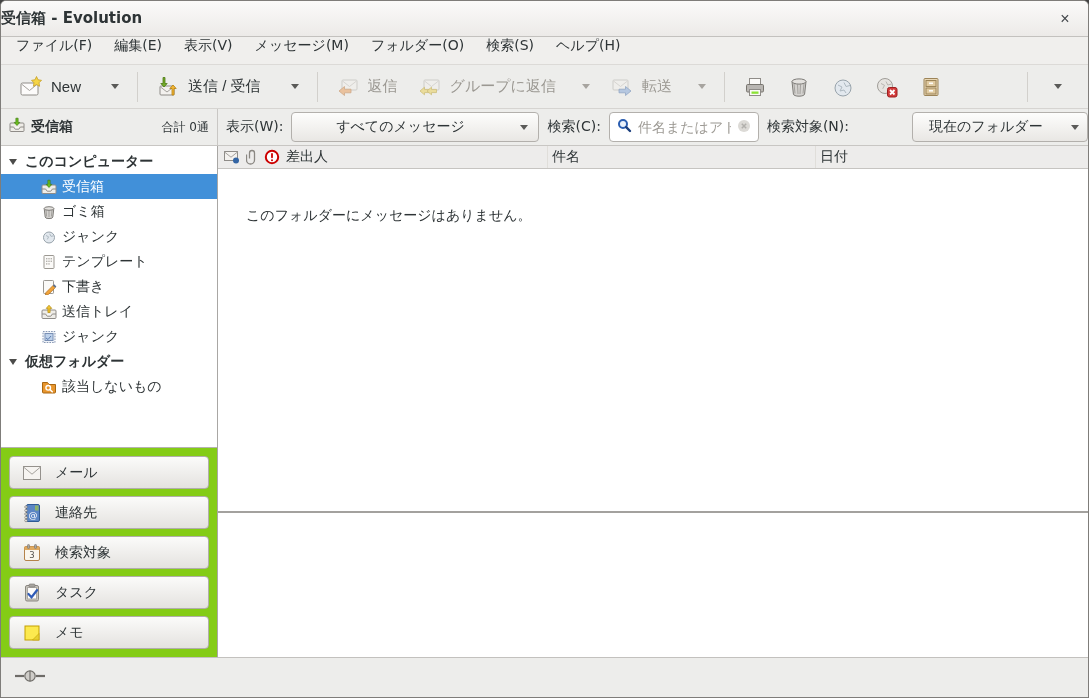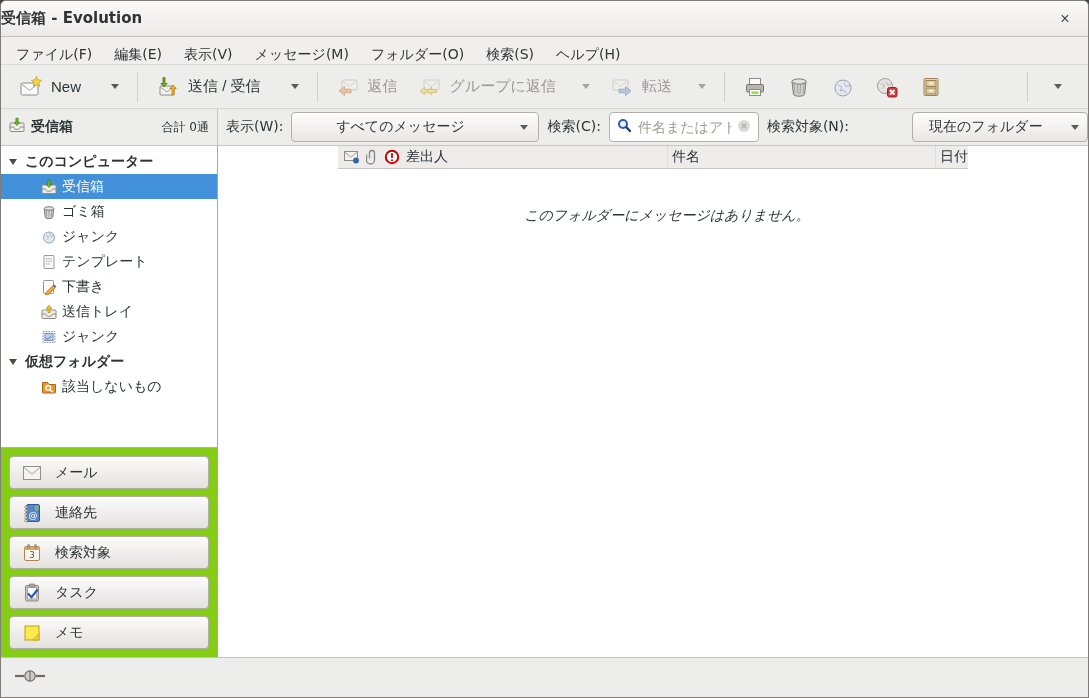--- a/index.html
+++ b/index.html
@@ -10,21 +10,21 @@
 
   
   .titlebar { height:36px; flex:none; background:linear-gradient(#fbfaf9,#eceae8);
               border-bottom:1px solid #c3c1be; display:flex; align-items:center; position:relative; }
   .titlebar .title { flex:1; font-weight:bold; font-size:15px; color:#2e3436; }
   .close-btn { position:absolute; right:12px; top:7px; width:22px; height:22px; border:none; background:transparent;
                font-size:16px; color:#44484c; cursor:pointer; line-height:22px; }
 
   
   .menubar { height:28px; flex:none; background:#f0efed; border-bottom:1px solid #dcdad7;
-             display:flex; align-items:flex-end; padding-left:4px; }
+             display:flex; align-items:flex-start; padding-left:4px; }
   .menu-item { display:flex; align-items:center; padding:0 11px; font-size:14px; color:#2e3436; cursor:default; }
 
   
   .toolbar { height:44px; flex:none; background:#ededeb; border-bottom:1px solid #d6d4d1;
              display:flex; align-items:center; padding:0 8px; }
   .tb-btn { display:flex; align-items:center; gap:8px; height:34px; padding:0 10px; border-radius:4px;
             font-size:15px; color:#2e3436; background:transparent; border:none; cursor:pointer; }
   .tb-btn.disabled { color:#9b9892; cursor:default; }
   .tb-btn.disabled svg { opacity:.55; }
   .tb-sep { width:1px; height:30px; background:#d2d0cc; margin:0 8px; flex:none; }
@@ -62,29 +62,29 @@
   .tree-item.selected { background:#4190d9; color:#fff; }
   .expander { width:0; height:0; border-left:4.5px solid transparent; border-right:4.5px solid transparent;
               border-top:6px solid #4c4c4a; display:inline-block; flex:none; }
   .tree-row .icon, .switcher-btn .icon, .tb-btn .icon { display:inline-flex; flex:none; }
 
   .switcher { flex:1; padding:8px 8px 0 8px; display:flex; flex-direction:column; gap:7px; }
   .switcher-btn { display:flex; align-items:center; gap:13px; height:33px; flex:none;
                   border:1px solid #b1aeaa; border-radius:4px; background:linear-gradient(#fbfbfa,#e4e2df);
                   padding:0 12px; font-size:14px; color:#2e3436; cursor:pointer; }
 
-  .main { flex:1; display:flex; flex-direction:column; min-width:0; background:#fff;align-items:center; }
+  .main { flex:1; display:flex; flex-direction:column; min-width:0; background:#fff; }
   .colheader { height:23px; flex:none; background:#edeceb; border-bottom:1px solid #c6c4c1;
                display:flex; align-items:center; font-size:14px; color:#2e3436; }
   .ch-icon { width:20px; flex:none; display:flex; justify-content:center; cursor:pointer; }
   .ch-cell { padding-left:4px; cursor:pointer; border-right:1px solid #e0deda; height:100%; display:flex; align-items:center; }
   .ch-from { width:266px; flex:none; }
   .ch-subject { width:268px; flex:none; }
   .ch-date { flex:1; border-right:none; }
-  .message-list { flex:1; background:#fff; padding:38px 0 0 28px; font-size:14px; color:#2e3436;font-style:italic; }
+  .message-list { flex:1; background:#fff; padding:38px 0 0 28px; font-size:14px; color:#2e3436; }
   .preview { height:146px; flex:none; background:#fff; border-top:2px solid #a3a19e; }
 
   
   .statusbar { height:40px; flex:none; background:#ededeb; border-top:1px solid #c3c1be;
                display:flex; align-items:center; padding:0 14px; }
   .status-btn { background:transparent; border:none; cursor:pointer; display:flex; align-items:center; }
 </style>
 </head>
 <body>
 

